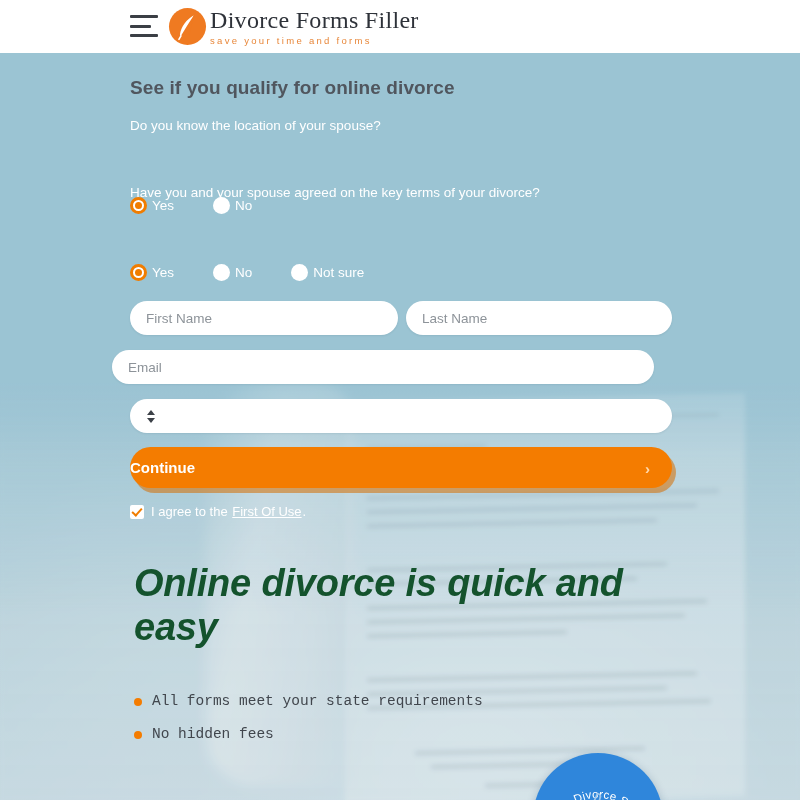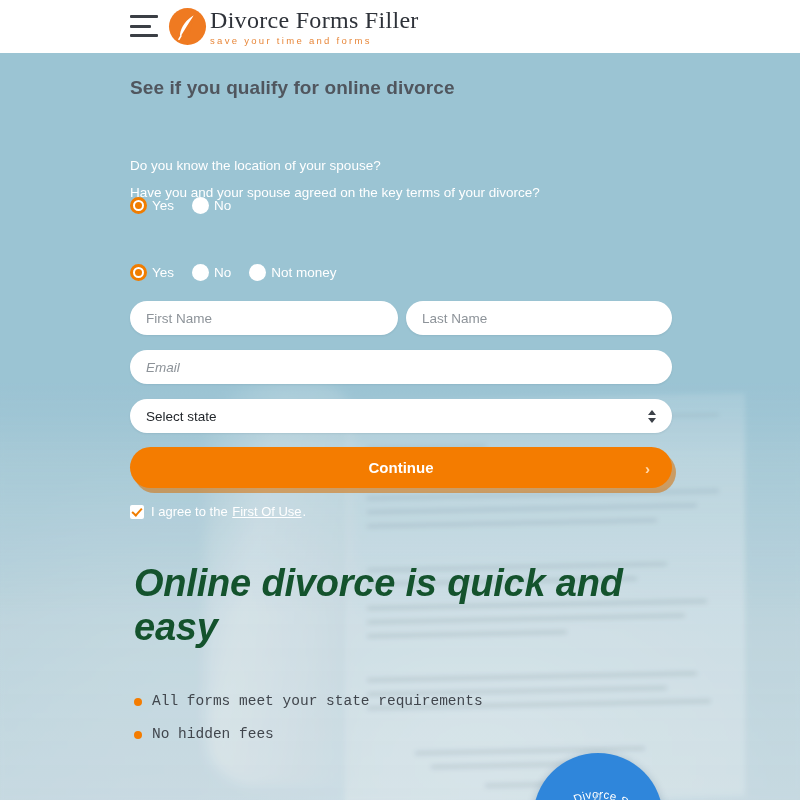--- a/index.html
+++ b/index.html
@@ -153,28 +153,29 @@
     color: #50565e;
     letter-spacing: 0.1px;
   }
 
   .question {
     position: absolute;
     left: 130px;
     font-size: 13.5px;
     color: #ffffff;
   }
-  .q1 { top: 65px; margin-top: 40px; }
+  .q1 { top: 65px; }
   .q2 { top: 132px; }
 
   .radio-row {
     position: absolute;
     left: 130px;
     display: flex;
     align-items: center;
+    gap: 21px;
   }
   .r1 { top: 144px; }
   .r2 { top: 211px; }
 
   .radio-opt {
     display: flex;
     align-items: center;
     cursor: pointer;
     margin-right: 18px;
   }
@@ -213,21 +214,21 @@
     font-family: "Liberation Sans", sans-serif;
     font-size: 13.5px;
     color: #3a3f46;
     padding: 0 16px;
     outline: none;
     box-shadow: 0 1px 2px rgba(40,70,85,0.10);
   }
   .field::placeholder { color: #8d9399; }
   #first-name { left: 130px; top: 248px; width: 268px; }
   #last-name  { left: 406px; top: 248px; width: 266px; }
-  #email      { left: 130px; top: 297px; width: 542px; font-style: italic; }
+  #email      { left: 112px; top: 297px; width: 542px; }
 
   .select-wrap {
     position: absolute;
     left: 130px; top: 346px;
     width: 542px; height: 34px;
     background: #ffffff;
     border-radius: 22px;
     box-shadow: 0 1px 2px rgba(40,70,85,0.10);
     display: flex;
     align-items: center;
@@ -265,21 +266,21 @@
     border: none;
     border-radius: 21px;
     color: #ffffff;
     font-family: "Liberation Sans", sans-serif;
     font-size: 15px;
     font-weight: bold;
     cursor: pointer;
     box-shadow: 4px 5px 0 rgba(214,110,0,0.55);
     display: flex;
     align-items: center;
-    justify-content: center;
+    justify-content: flex-start;
     padding: 0;
   }
   .continue-chevron {
     position: absolute;
     right: 22px;
     top: 50%;
     transform: translateY(-50%);
     font-size: 15px;
     color: #ffd9ad;
     line-height: 1;
@@ -458,30 +459,29 @@
         <div class="radio-opt">
           <span class="radio-dot checked"></span>
           <span class="radio-label">Yes</span>
         </div>
         <div class="radio-opt">
           <span class="radio-dot"></span>
           <span class="radio-label">No</span>
         </div>
         <div class="radio-opt">
           <span class="radio-dot"></span>
-          <span class="radio-label">Not money</span>
+          <span class="radio-label">Not sure</span>
         </div>
       </div>
 
       <input id="first-name" class="field" type="text" placeholder="First Name" value="" style="">
       <input id="last-name" class="field" type="text" placeholder="Last Name" style="">
       <input id="email" class="field" type="text" placeholder="Email" style="">
 
       <div class="select-wrap">
-        <span class="select-label">Select state</span>
         <span class="stepper">
           <i class="up"></i>
             <i class="down"></i>
         </span>
       </div>
 
       <button class="continue-btn">
         <span>Continue</span>
         <span class="continue-chevron">›</span>
       </button>

